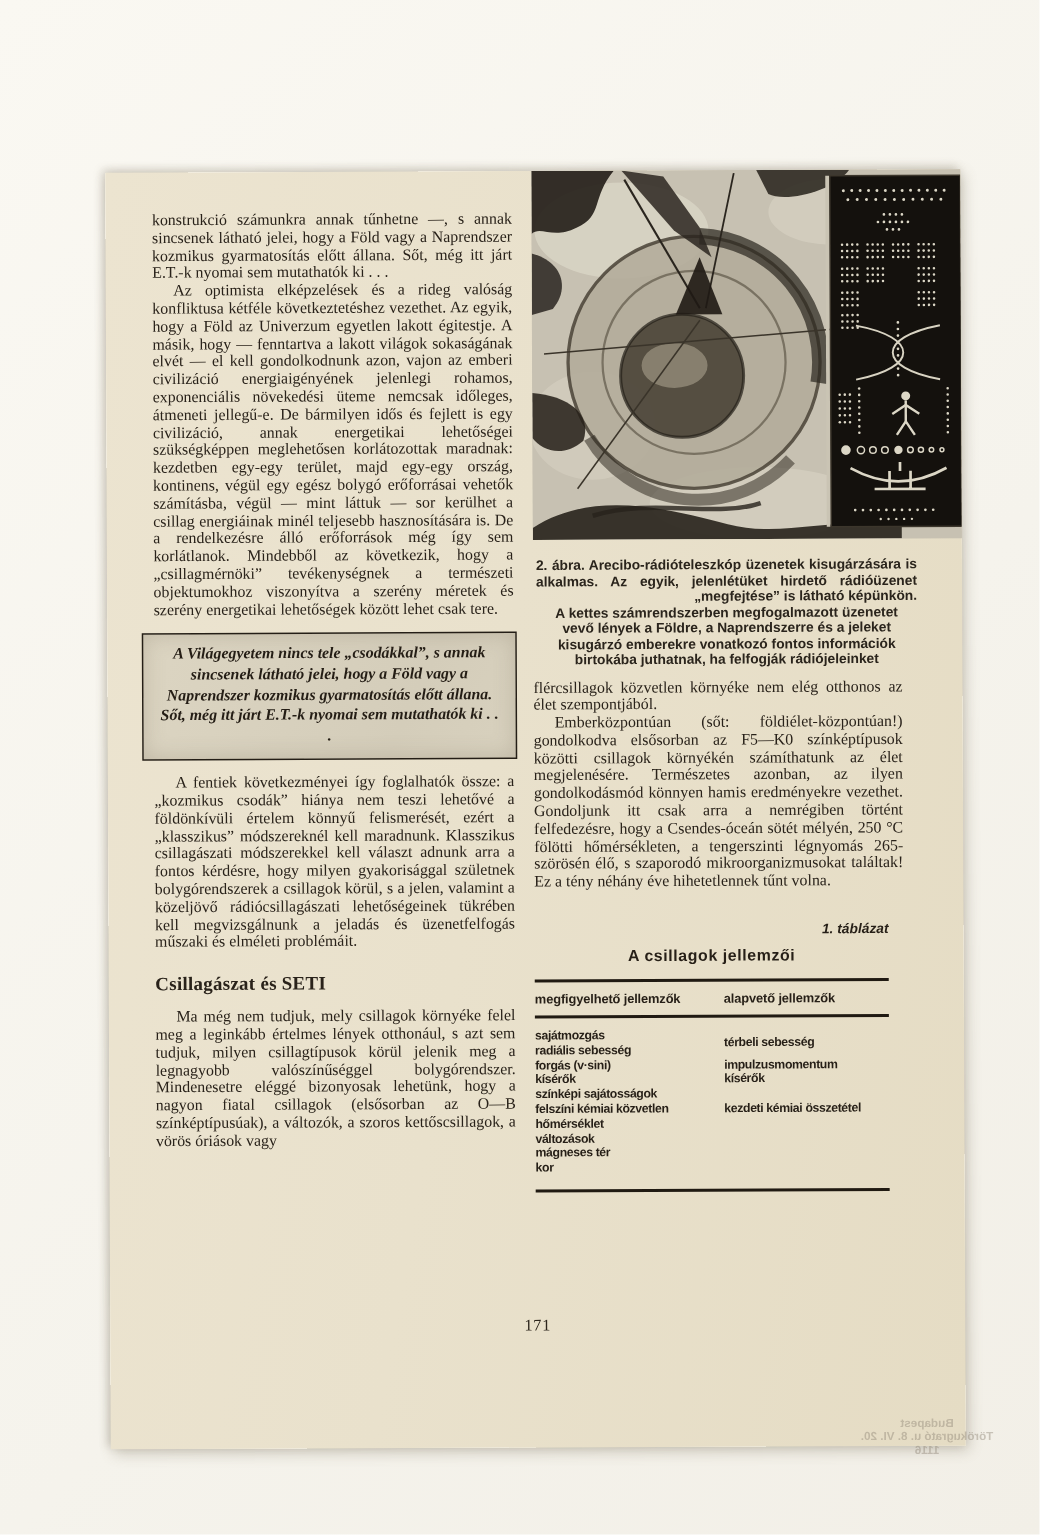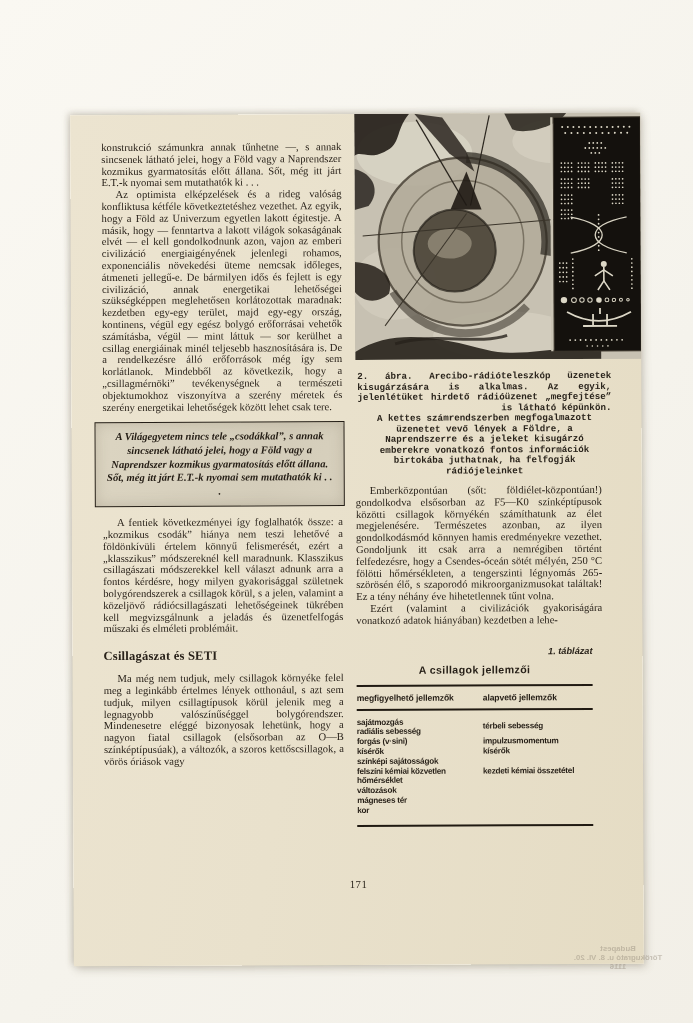--- a/index.html
+++ b/index.html
@@ -24,21 +24,21 @@
     box-sizing:border-box;margin:9px 0 10px -8px;width:250px;padding:7px 10px 8px;
     border:1.7px solid #241e16;background:linear-gradient(115deg,#dcd5c2,#d4cdba 70%,#d8d1be);
     font-weight:bold;font-style:italic;font-size:10.6px;line-height:13.6px;
     text-align:center;color:#241d15;box-shadow:inset 0 0 14px rgba(110,100,80,.25);
   }
   .heading{margin:14px 0 9px;font-size:12.6px;font-weight:bold;letter-spacing:.2px;color:#21
 1a13;font-family:"Liberation Serif",serif;}
   
   .col-right{position:absolute;left:284px;top:0;width:286px;}
   .figure{width:286px;height:246px;overflow:hidden;background:#c7c1b2;}
-  .caption{margin:12px 0 0 2px;width:254px;font-family:Liberation Mono, monospace;
+  .caption{margin:12px 0 0 2px;width:254px;font-family:Liberation Sans, sans-serif;
     font-weight:bold;color:#2a241c;}
   .caption p{margin:0;font-size:9.2px;line-height:10.5px;}
   .cap1{text-align:justify;text-align-last:right;}
   .cap2{text-align:center;padding:0 4px;}
   .rtext{margin-top:8px;width:246px;}
   
   .tbl{width:236px;margin-top:20px;font-family:"Liberation Sans",sans-serif;color:#261f17;}
   .tbl-label{text-align:right;font-style:italic;font-weight:bold;font-size:9.2px;margin-bottom:7px;}
   .tbl-title{text-align:center;font-weight:bold;font-size:10.6px;letter-spacing:.4px;margin-bottom:9px;}
   .rule{border-top:2.2px solid #201a12;}
@@ -363,22 +363,22 @@
         </g>
       </svg>
     </div>
 
     <div class="caption">
       <p class="cap1">2. ábra. Arecibo-rádióteleszkóp üzenetek kisugárzására is alkalmas. Az egyik, jelenlétüket hirdető rádióüzenet „megfejtése” is látható képünkön.</p>
       <p class="cap2">A kettes számrendszerben megfogalmazott üzenetet vevő lények a Földre, a Naprendszerre és a jeleket kisugárzó emberekre vonatkozó fontos információk birtokába juthatnak, ha felfogják rádiójeleinket</p>
     </div>
 
     <div class="rtext">
+        <p class="para"><span>flércsillagok közvetlen környéke nem elég otthonos az élet szempontjából.</span></p>
         <p class="para indent"><span>Emberközpontúan (sőt: földiélet-központúan!) gondolkodva elsősorban </span><span class="em">az F5—K0 színképtípusok közötti csillagok környékén</span><span> számíthatunk az élet megjelenésére. Természetes azonban, az ilyen gondolkodásmód könnyen hamis eredményekre vezethet. Gondoljunk itt csak arra a nemrégiben történt felfedezésre, hogy a Csendes-óceán sötét mélyén, 250 °C fölötti hőmérsékleten, a tengerszinti légnyomás 265-szörösén élő, s szaporodó mikroorganizmusokat találtak! Ez a tény néhány éve hihetetlennek tűnt volna.</span></p>
-        <p class="para indent"><span>Ezért (valamint a civilizációk gyakoriságára vonatkozó adatok hiányában) kezdetben </span><span class="em">a lehe-</span></p>
       </div>
 
     <div class="tbl">
       <div class="tbl-label">1. táblázat</div>
       <div class="tbl-title">A csillagok jellemzői</div>
       <div class="rule"></div>
       <div class="thead">
         <span class="h0">megfigyelhető jellemzők</span>
         <span class="h1">alapvető jellemzők</span>
       </div>

